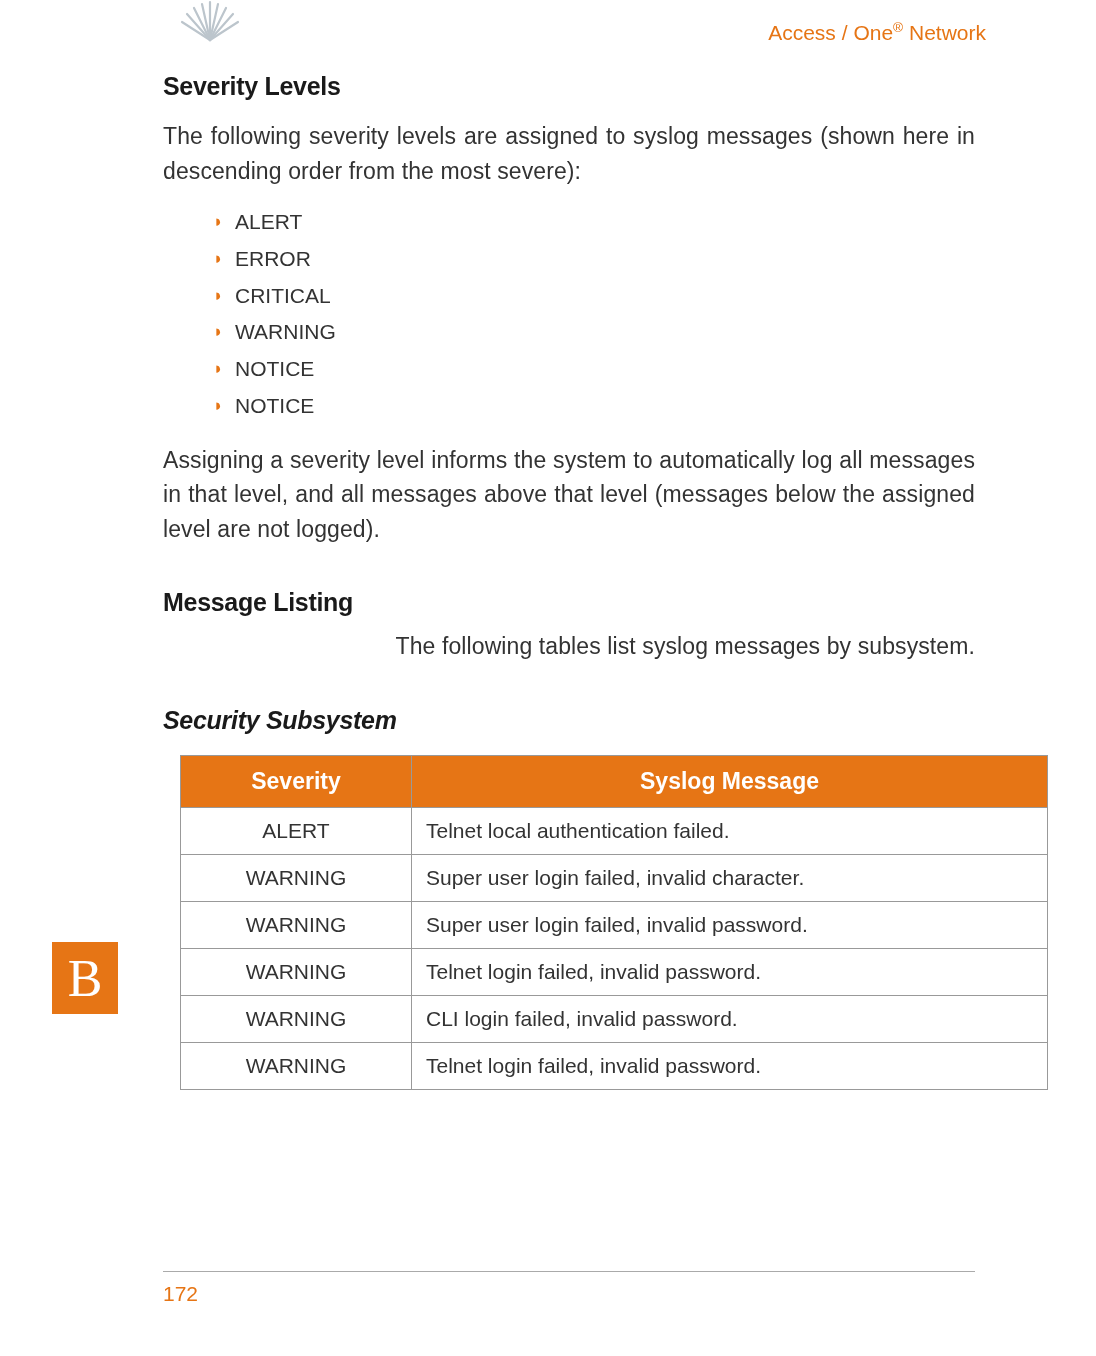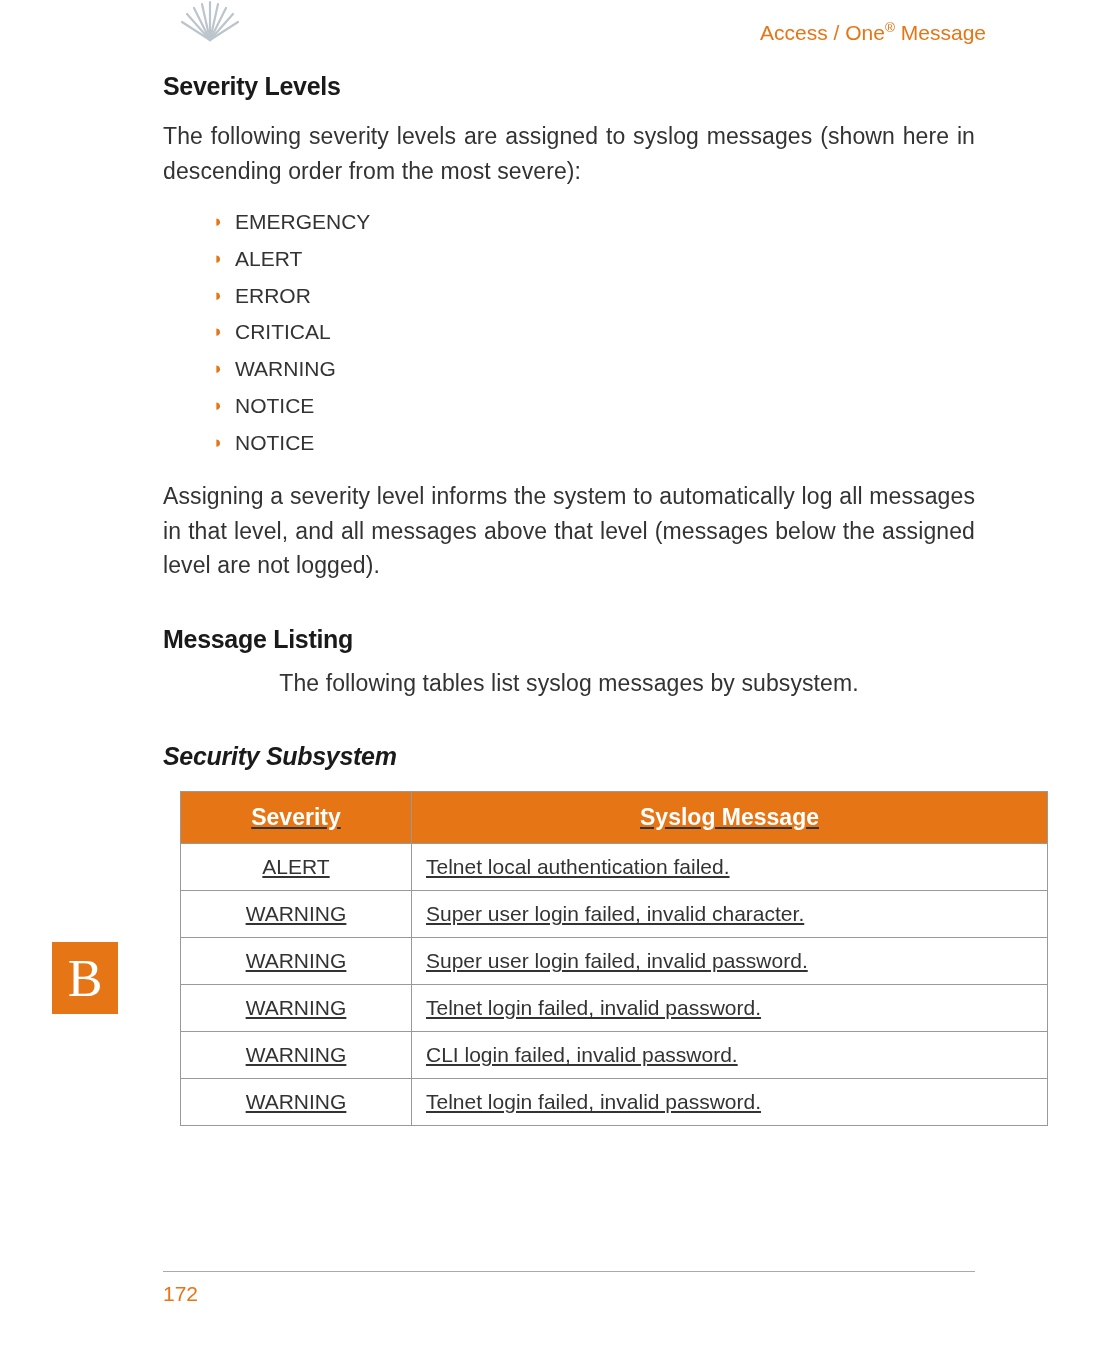--- a/index.html
+++ b/index.html
@@ -84,21 +84,20 @@
       left: 0;
       color: #e67515;
       font-size: 17px;
       top: 3px;
     }
     .table {
       width: 868px;
       margin-left: 17px;
       border-collapse: collapse;
       font-size: 21px;
-      text-decoration: underline;
     }
     .table th {
       background: #e67515;
       color: #fff;
       font-weight: 700;
       padding: 12px 10px;
       font-size: 23px;
       border: 1px solid #999;
     }
     .table th:first-child { width: 210px; }
@@ -155,42 +154,41 @@
       <line x1="30" y1="40" x2="46" y2="8"></line>
       <line x1="30" y1="40" x2="7" y2="14"></line>
       <line x1="30" y1="40" x2="53" y2="14"></line>
       <line x1="30" y1="40" x2="2" y2="22"></line>
       <line x1="30" y1="40" x2="58" y2="22"></line>
     </g>
   </svg>
 </div>
 
 <div class="header">
-  <span>Access / One</span><sup>®</sup><span> Message</span>
+  <span>Access / One</span><sup>®</sup><span> Network</span>
 </div>
 
 <div class="content">
 
   <div class="h1">Severity Levels</div>
   <div class="para">The following severity levels are assigned to syslog messages (shown here in descending order from the most severe):</div>
 
   <div class="list">
-    <div class="list-item"><span>EMERGENCY</span></div>
     <div class="list-item"><span>ALERT</span></div>
     <div class="list-item"><span>ERROR</span></div>
     <div class="list-item"><span>CRITICAL</span></div>
     <div class="list-item"><span>WARNING</span></div>
     <div class="list-item"><span>NOTICE</span></div>
     <div class="list-item"><span>NOTICE</span></div>
   </div>
 
   <div class="para">Assigning a severity level informs the system to automatically log all messages in that level, and all messages above that level (messages below the assigned level are not logged).</div>
 
   <div class="h2">Message Listing</div>
-  <div class="para" style="text-align:center;">The following tables list syslog messages by subsystem.</div>
+  <div class="para" style="text-align:right;">The following tables list syslog messages by subsystem.</div>
 
   <div class="h3">Security Subsystem</div>
 
   <table class="table">
     <thead>
       <tr>
         <th>Severity</th>
         <th>Syslog Message</th>
       </tr>
     </thead>

